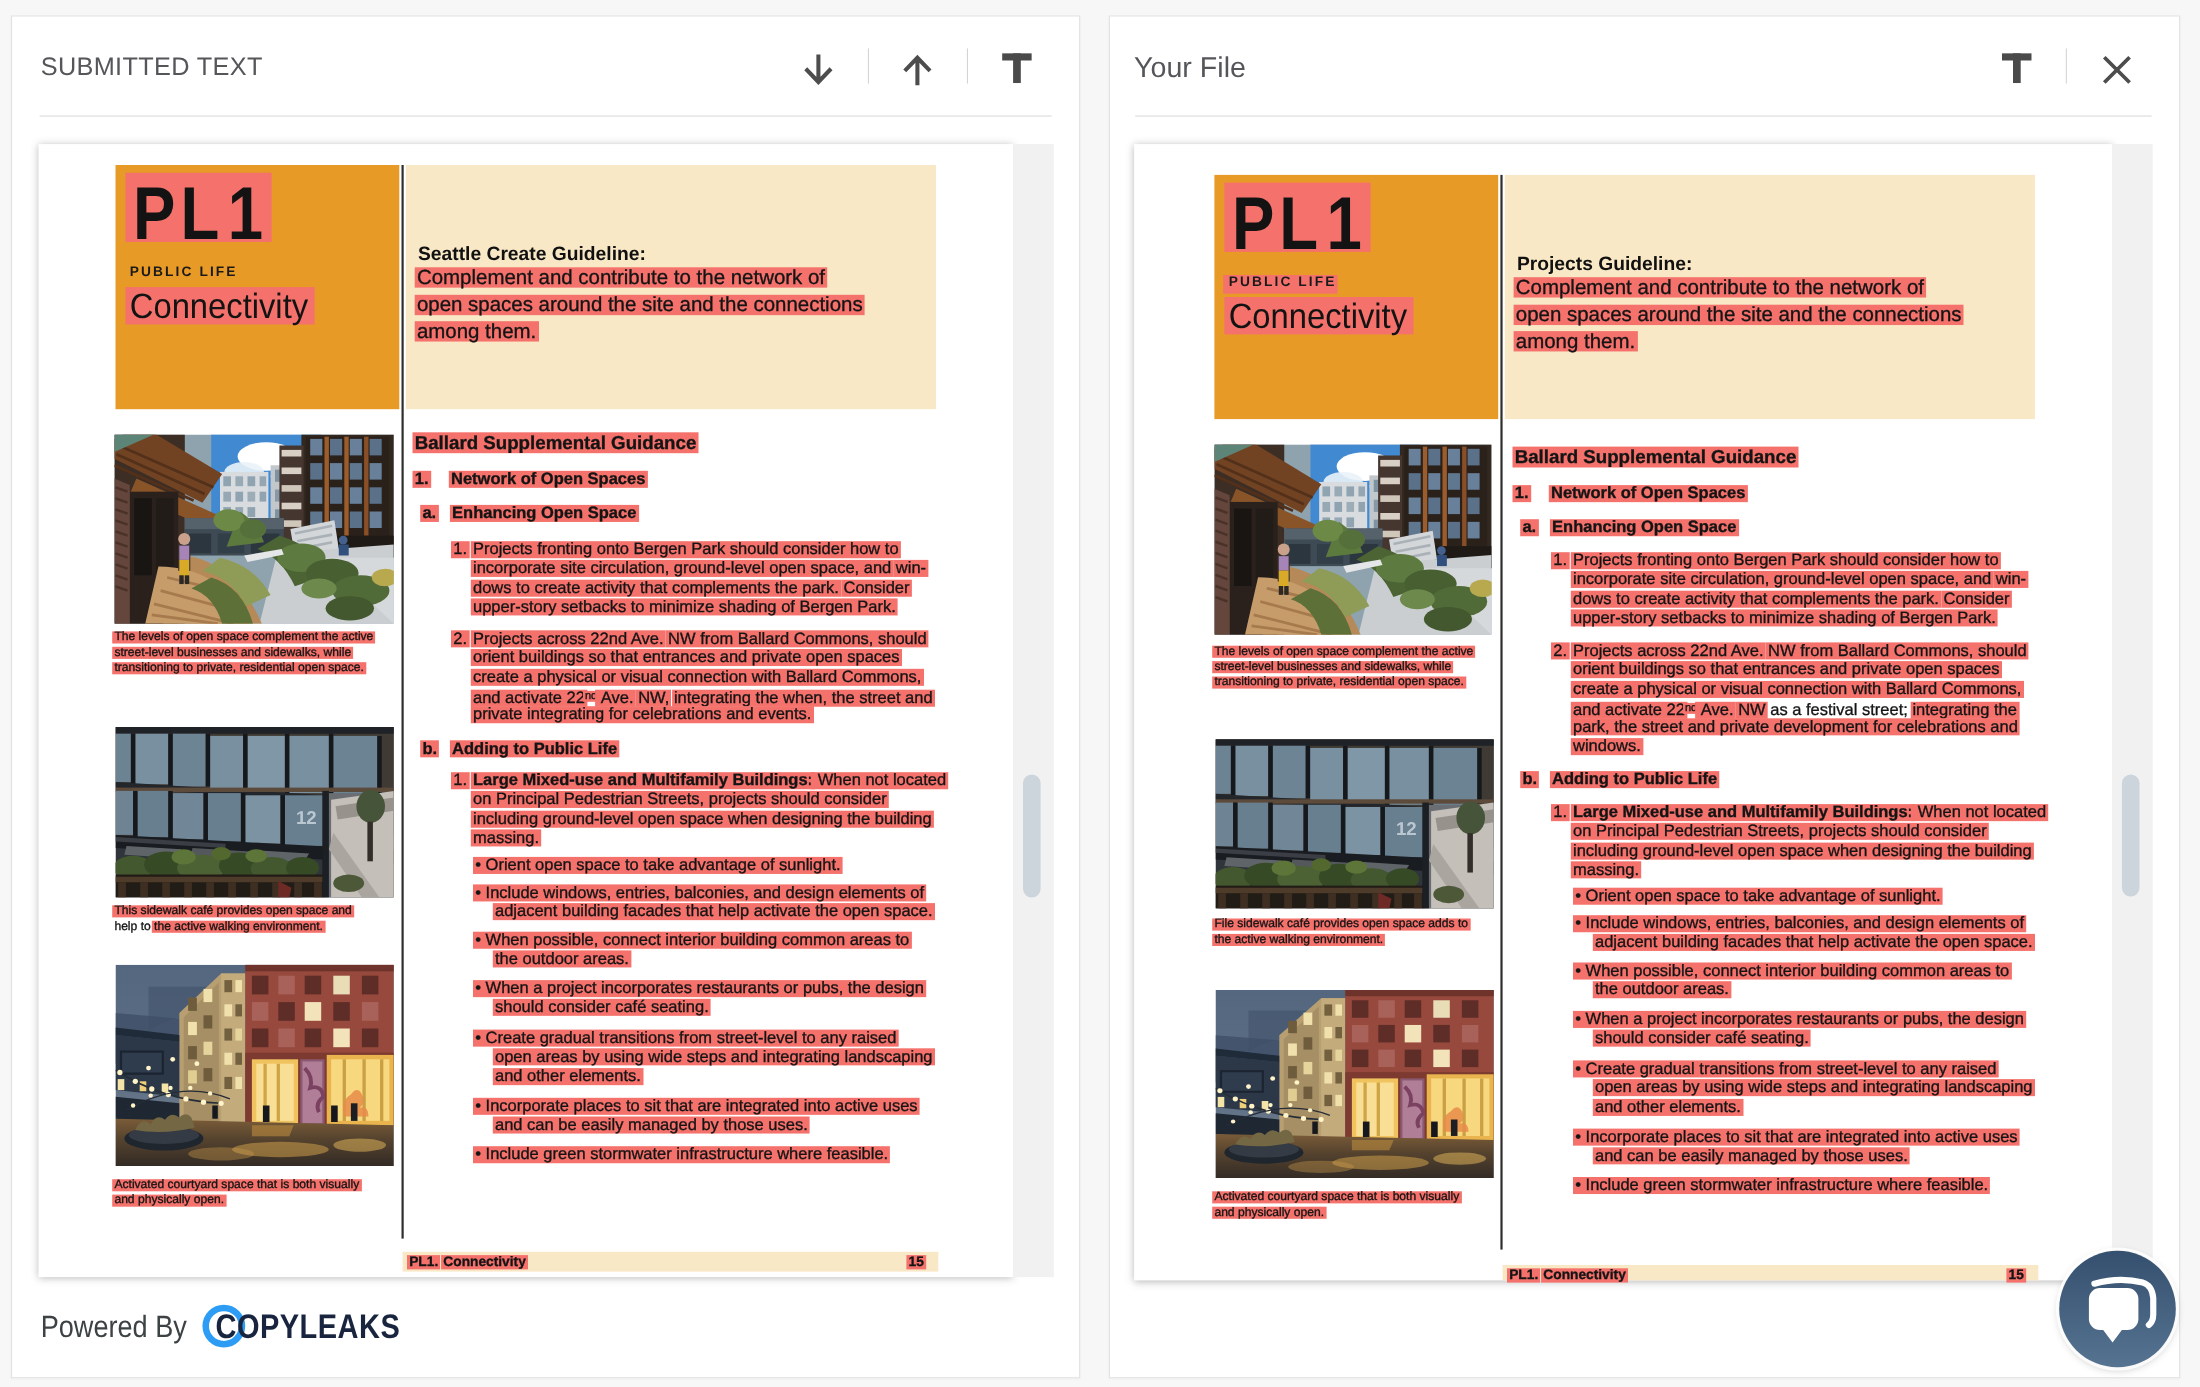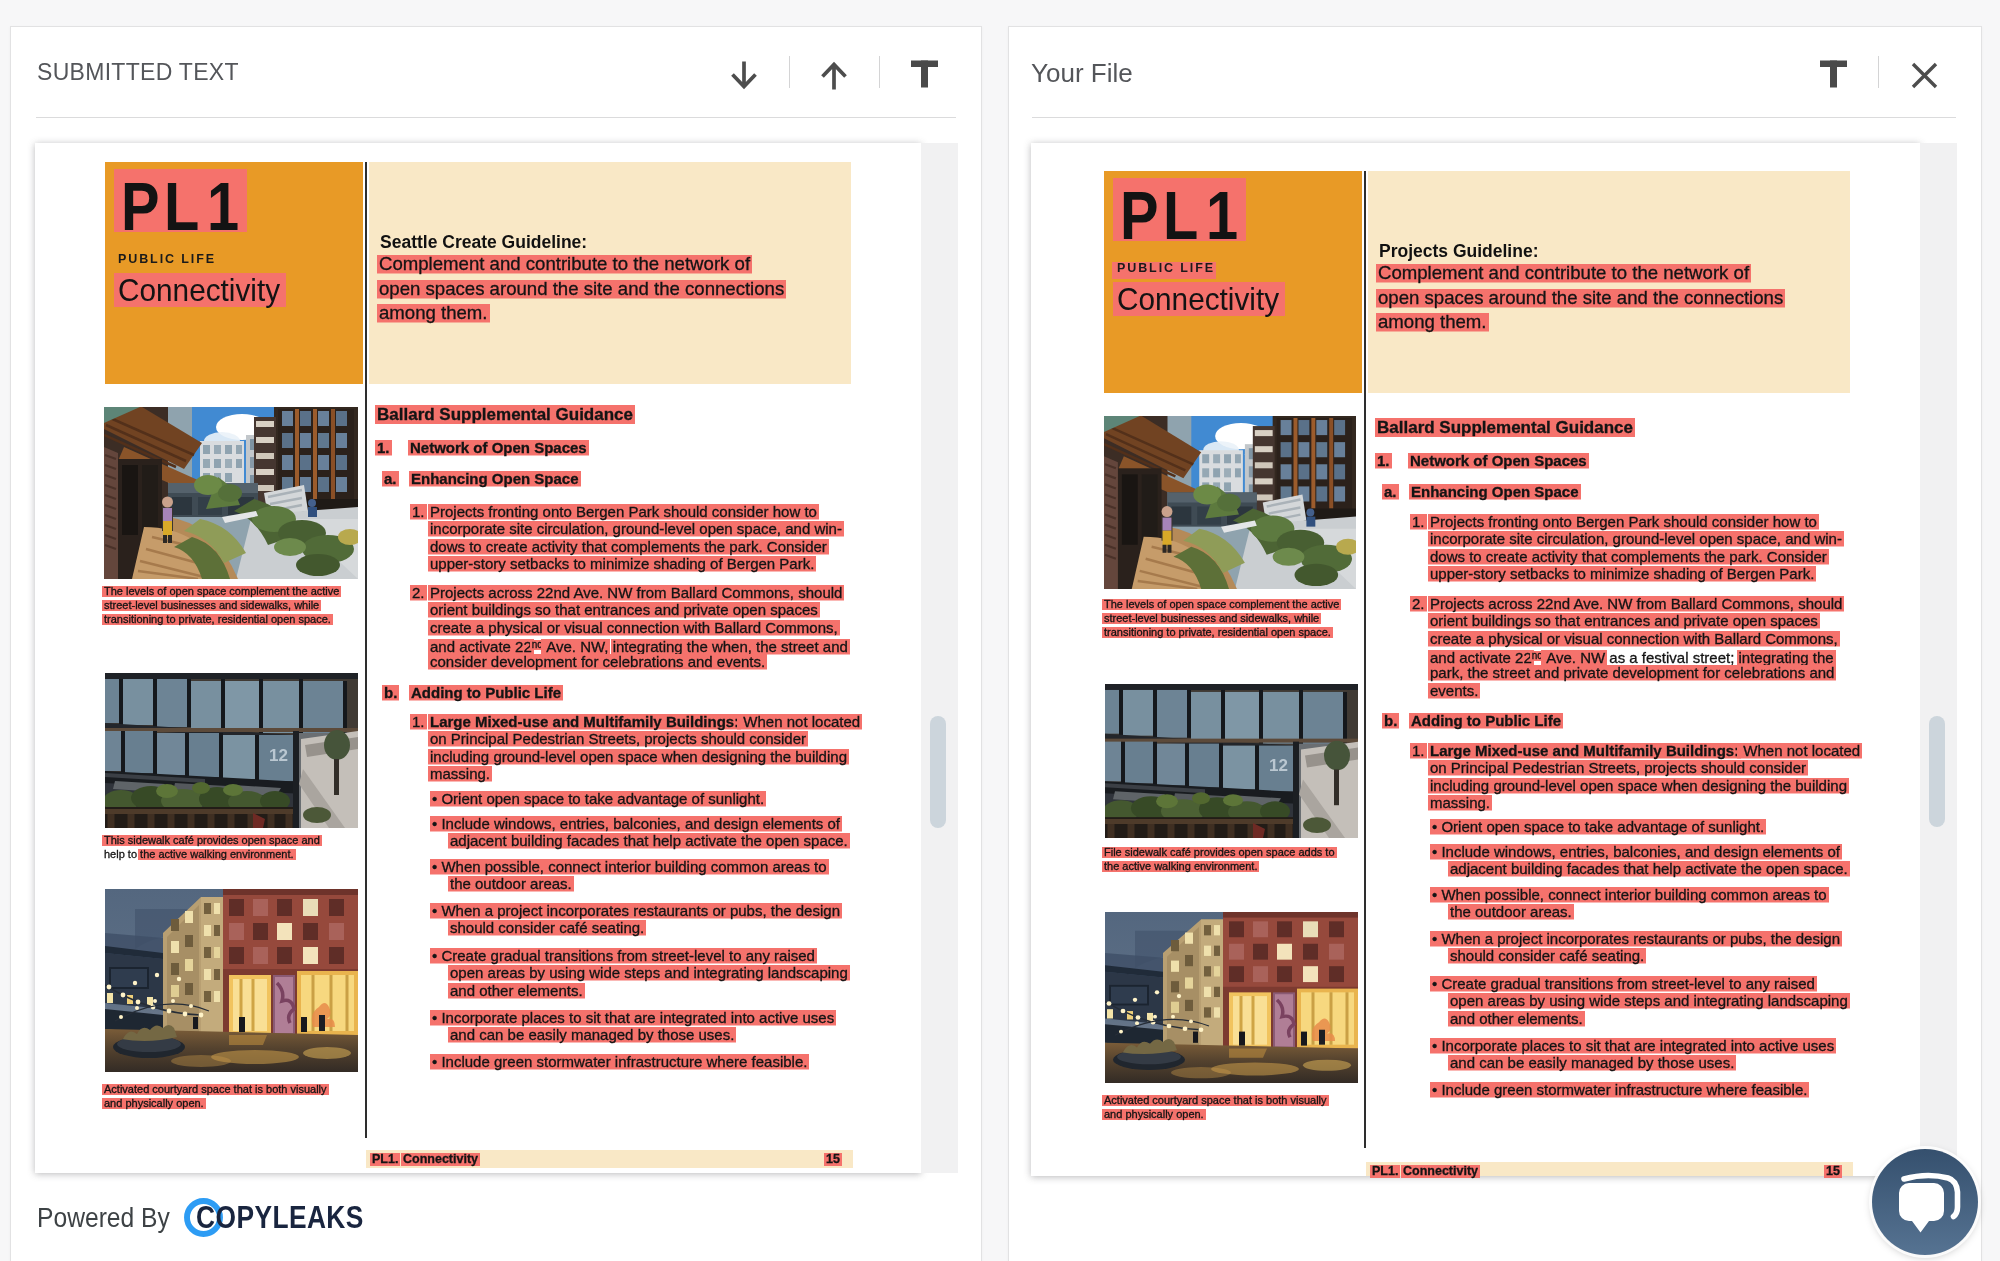--- a/index.html
+++ b/index.html
@@ -1,15 +1,15 @@
 <!DOCTYPE html>
 <html><head><meta charset="utf-8"><style>
 *{margin:0;padding:0;box-sizing:border-box}
 html,body{width:2000px;height:1261px;overflow:hidden;background:#f7f7f8;font-family:"Liberation Sans",sans-serif}
-.stage{position:absolute;left:0;top:16px;width:2000px;height:1111px}
+.stage{position:absolute;left:0;top:4px;width:2000px;height:1111px}
 .abs{position:absolute}
 .panel{position:absolute;background:#fff;border:1px solid #e2e2e3;box-shadow:0 1px 3px rgba(0,0,0,0.04)}
 .ptitle{position:absolute;font-size:23px;color:#54565a;letter-spacing:0.3px}
 .vsep{position:absolute;width:1px;height:32px;background:#d4d4d5}
 .hsep{position:absolute;height:1px;background:#dbdbdc}
 .page{position:absolute;background:#fff;box-shadow:0 1px 7px rgba(70,70,75,0.38)}
 .gutter{position:absolute;width:37px;background:#f1f1f2}
 .thumb{position:absolute;width:16px;border-radius:8px;background:#ccd5dc}
 .powered{position:absolute;left:37px;top:1185px;font-size:28px;line-height:33px;color:#3d4245;transform:scaleX(0.88);transform-origin:0 0}
 .cltext{position:absolute;left:196px;top:1184px;font-size:31px;line-height:36px;font-weight:bold;color:#19253f;transform:scaleX(0.85);transform-origin:0 0;letter-spacing:0.5px}
@@ -116,21 +116,21 @@
 <div class="ln bl" style="left:412px;top:487px"><span class="h">1.</span></div>
 <div class="ln bl" style="left:430px;top:487px"><span class="h">Projects fronting onto Bergen Park should consider how to</span></div>
 <div class="ln bl" style="left:430px;top:504.3px"><span class="h">incorporate site circulation, ground-level open space, and</span><span> </span><span class="h">win-</span></div>
 <div class="ln bl" style="left:430px;top:521.6px"><span class="h">dows to create activity that complements the park.</span><span> </span><span class="h">Consider</span></div>
 <div class="ln bl" style="left:430px;top:538.9px"><span class="h">upper-story setbacks to minimize shading of Bergen Park.</span></div>
 <div class="ln bl" style="left:412px;top:568px"><span class="h">2.</span></div>
 <div class="ln bl" style="left:430px;top:568px"><span class="h">Projects across 22nd Ave.</span><span> </span><span class="h">NW from Ballard Commons, should</span></div>
 <div class="ln bl" style="left:430px;top:585.3px"><span class="h">orient buildings so that entrances and private open spaces</span></div>
 <div class="ln bl" style="left:430px;top:602.6px"><span class="h">create a physical or visual connection with Ballard Commons,</span></div>
 <div class="ln bl" style="left:430px;top:619.9px"><span class="h">and activate 22</span><span class="h sup">nd</span><span class="h"> Ave.</span><span> </span><span class="h">NW,</span><span> </span><span class="h">integrating the when, the street and</span></div>
-<div class="ln bl" style="left:430px;top:637.2px"><span class="h">consider development for celebrations and events.</span></div>
+<div class="ln bl" style="left:430px;top:637.2px"><span class="h">private integrating for celebrations and events.</span></div>
 <div class="ln bl" style="left:384px;top:668px"><span class="h b">b.</span></div>
 <div class="ln bl" style="left:411px;top:668px"><span class="h b">Adding to Public Life</span></div>
 <div class="ln bl" style="left:412px;top:697px"><span class="h">1.</span></div>
 <div class="ln bl" style="left:430px;top:697px"><span class="h b">Large Mixed-use and Multifamily Buildings:</span><span class="h"> When not located</span></div>
 <div class="ln bl" style="left:430px;top:714.3px"><span class="h">on Principal Pedestrian Streets, projects should consider</span></div>
 <div class="ln bl" style="left:430px;top:731.6px"><span class="h">including ground-level open space when designing the building</span></div>
 <div class="ln bl" style="left:430px;top:748.9px"><span class="h">massing.</span></div>
 <div class="ln bl" style="left:432px;top:774px"><span class="h">• Orient open space to take advantage of sunlight.</span></div>
 <div class="ln bl" style="left:432px;top:799px"><span class="h">• Include windows, entries, balconies, and design elements of</span></div>
 <div class="ln bl" style="left:450px;top:816.3px"><span class="h">adjacent building facades that help activate the open space.</span></div>
@@ -153,21 +153,21 @@
 <div class="ln bl" style="left:1430px;top:497px"><span class="h">Projects fronting onto Bergen Park should consider how to</span></div>
 <div class="ln bl" style="left:1430px;top:514.3px"><span class="h">incorporate site circulation, ground-level open space, and</span><span> </span><span class="h">win-</span></div>
 <div class="ln bl" style="left:1430px;top:531.6px"><span class="h">dows to create activity that complements the park.</span><span> </span><span class="h">Consider</span></div>
 <div class="ln bl" style="left:1430px;top:548.9px"><span class="h">upper-story setbacks to minimize shading of Bergen Park.</span></div>
 <div class="ln bl" style="left:1412px;top:579px"><span class="h">2.</span></div>
 <div class="ln bl" style="left:1430px;top:579px"><span class="h">Projects across 22nd Ave.</span><span> </span><span class="h">NW from Ballard Commons, should</span></div>
 <div class="ln bl" style="left:1430px;top:596.3px"><span class="h">orient buildings so that entrances and private open spaces</span></div>
 <div class="ln bl" style="left:1430px;top:613.6px"><span class="h">create a physical or visual connection with Ballard Commons,</span></div>
 <div class="ln bl" style="left:1430px;top:630.9px"><span class="h">and activate 22</span><span class="h sup">nd</span><span class="h"> Ave.</span><span> </span><span class="h">NW</span><span> as a festival street; </span><span class="h">integrating the</span></div>
 <div class="ln bl" style="left:1430px;top:648.2px"><span class="h">park, the street and private development for celebrations and</span></div>
-<div class="ln bl" style="left:1430px;top:665.5px"><span class="h">events.</span></div>
+<div class="ln bl" style="left:1430px;top:665.5px"><span class="h">windows.</span></div>
 <div class="ln bl" style="left:1384px;top:696px"><span class="h b">b.</span></div>
 <div class="ln bl" style="left:1411px;top:696px"><span class="h b">Adding to Public Life</span></div>
 <div class="ln bl" style="left:1412px;top:726px"><span class="h">1.</span></div>
 <div class="ln bl" style="left:1430px;top:726px"><span class="h b">Large Mixed-use and Multifamily Buildings:</span><span class="h"> When not located</span></div>
 <div class="ln bl" style="left:1430px;top:743.3px"><span class="h">on Principal Pedestrian Streets, projects should consider</span></div>
 <div class="ln bl" style="left:1430px;top:760.6px"><span class="h">including ground-level open space when designing the building</span></div>
 <div class="ln bl" style="left:1430px;top:777.9px"><span class="h">massing.</span></div>
 <div class="ln bl" style="left:1432px;top:802px"><span class="h">• Orient open space to take advantage of sunlight.</span></div>
 <div class="ln bl" style="left:1432px;top:827px"><span class="h">• Include windows, entries, balconies, and design elements of</span></div>
 <div class="ln bl" style="left:1450px;top:844.3px"><span class="h">adjacent building facades that help activate the open space.</span></div>

